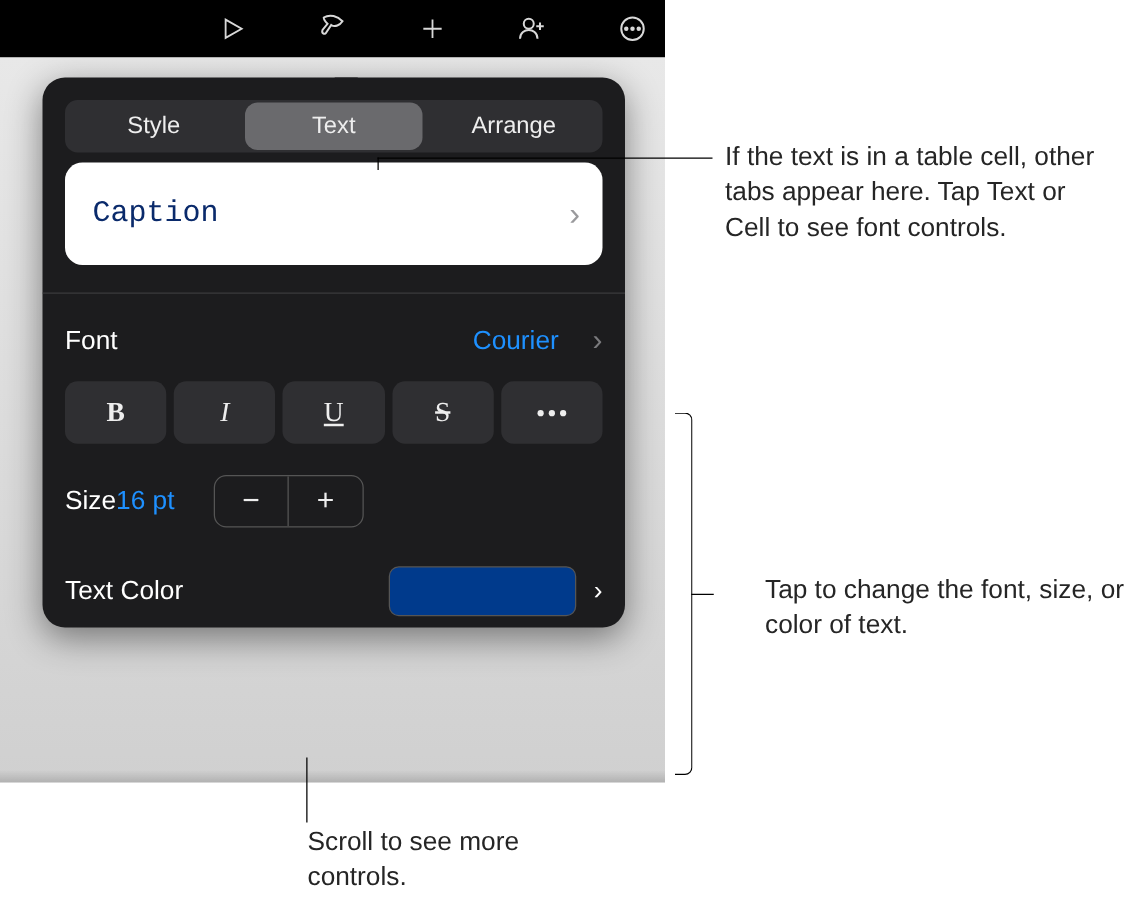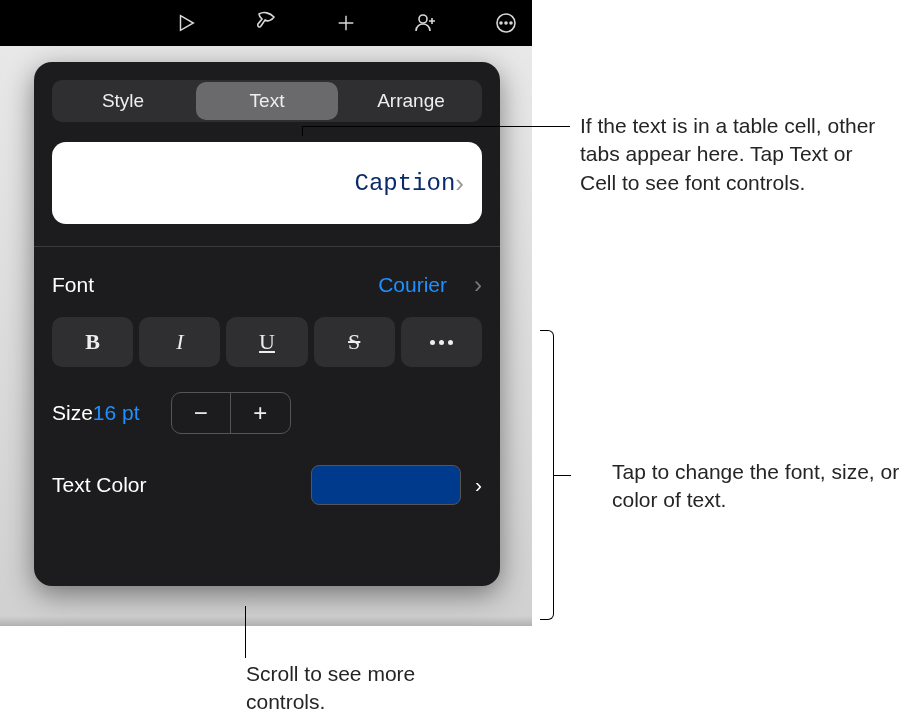--- a/index.html
+++ b/index.html
@@ -41,21 +41,21 @@
     left:0;right:0;bottom:0;height:10px;
     background:linear-gradient(rgba(0,0,0,0),rgba(0,0,0,.15));
   }
 
   
   .popover {
     position: absolute;
     top: 62px;
     left: 34px;
     width: 466px;
-    height: 524px;
+    height: 440px;
     background: #1c1c1e;
     border-radius: 18px;
     box-shadow: 0 8px 28px rgba(0,0,0,.45);
     padding: 18px 18px 0 18px;
     color: #fff;
     overflow: hidden;
   }
   .popover .caret {
     position: absolute;
     top: -10px; left: 232px;
@@ -92,28 +92,28 @@
 
   .section-label{
     margin-top:26px;
     font-size:15px;
     letter-spacing:1px;
     color:#9a9a9d;
     text-transform:uppercase;
   }
 
   .pstyle-row{
-    margin-top:20px;
+    margin-top:8px;
     background:#fff;
     border-radius:14px;
     height:82px;
     display:flex;
     align-items:center;
     padding:0 18px 0 22px;
-    justify-content:flex-end;
+    justify-content:space-between;
   }
   .pstyle-row .val{
     font-family: "Courier New", Courier, monospace;
     font-size:24px;
     color:#0a2a6b;
   }
   .chev { color:#9a9a9d; font-size:26px; }
 
   .divider{
     height:1px;background:#3a3a3c;margin:22px -18px 0 -18px;

